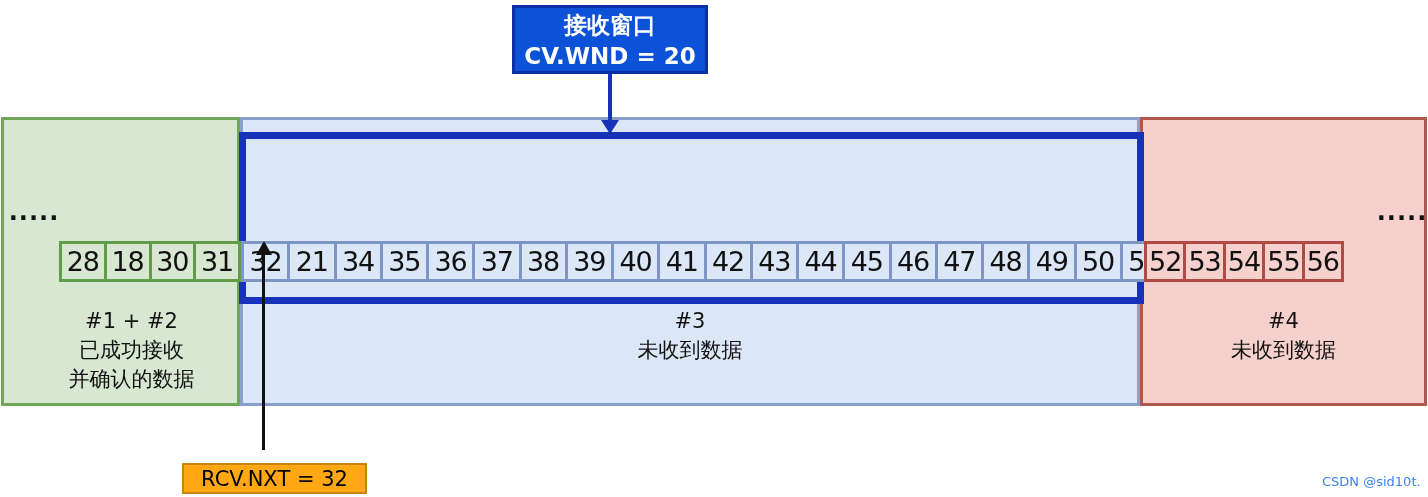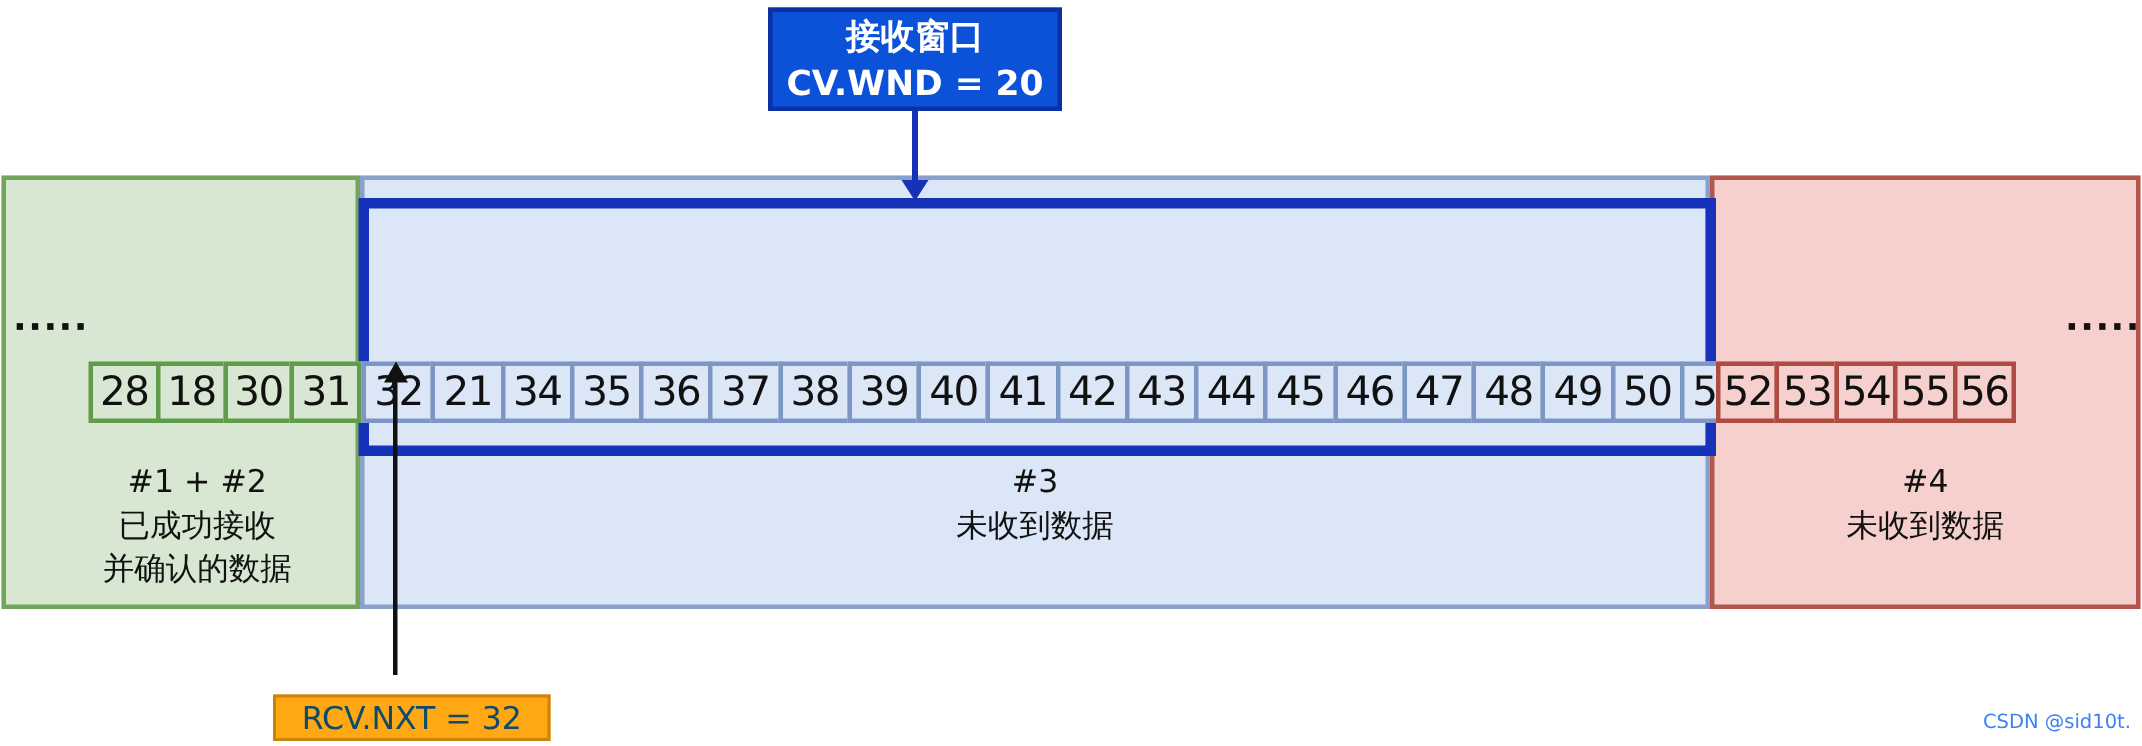--- a/index.html
+++ b/index.html
@@ -148,21 +148,21 @@
     z-index: 3;
   }
   .pointer-callout {
     position: absolute;
     left: 182px; top: 463px;
     width: 185px; height: 31px;
     background: var(--orange-fill, #ffa813);
     border: 2px solid var(--orange-border, #cb830f);
     display: flex; align-items: center; justify-content: center;
     font-size: 21px;
-    color: #0c4a6e;
+    color: #000000;
     z-index: 4;
   }
 
   
   .watermark {
     position: absolute;
     left: 1322px; top: 474px;
     font-size: 13px;
     color: #3b82f6;
     z-index: 4;

